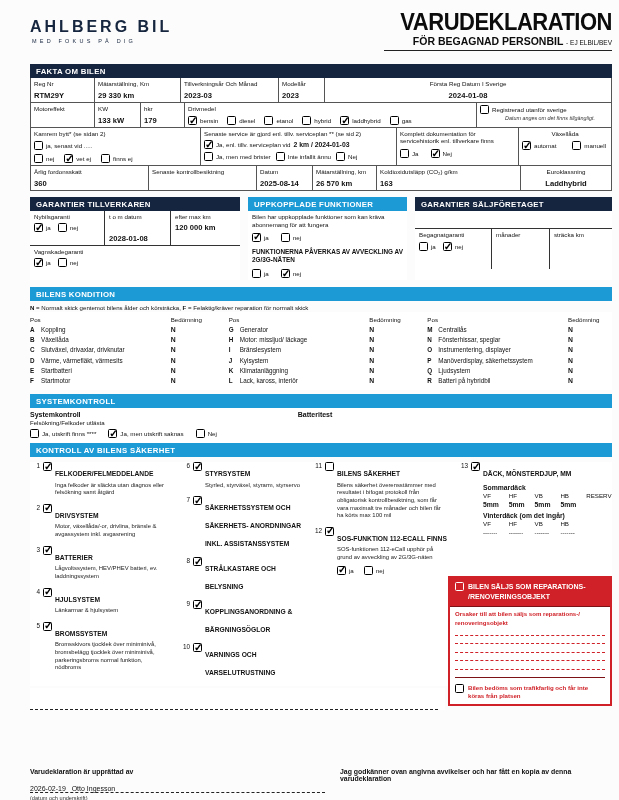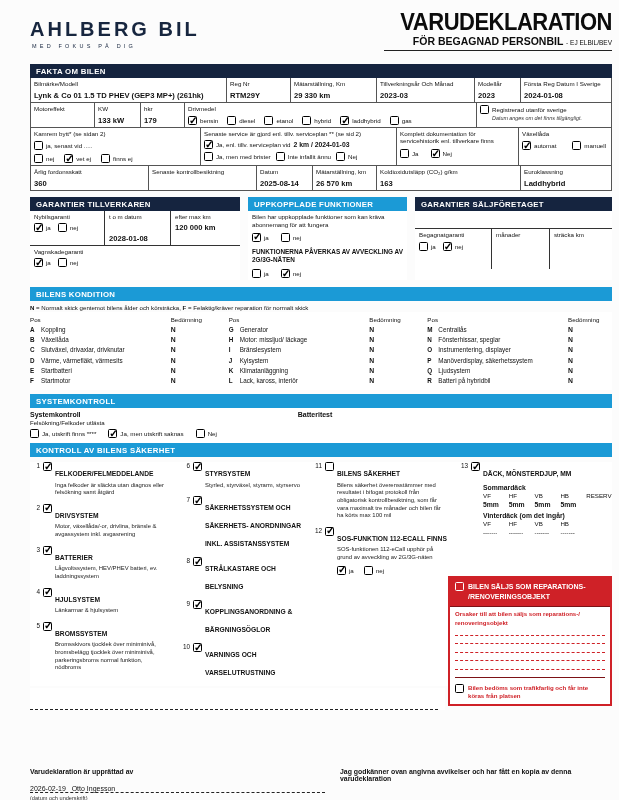--- a/index.html
+++ b/index.html
@@ -1,41 +1,41 @@
 <!DOCTYPE html>
 <html><head>
 <meta charset="utf-8">
 <style>
   html,body{margin:0;padding:0;background:#e9e9e9;font-family:"Liberation Sans",sans-serif;color:#111;}
   .page{width:619px;height:800px;background:#fcfcfc;position:relative;overflow:hidden;}
   .content{padding:12px 7px 0 30px;}
   
   .hdr{display:flex;justify-content:space-between;align-items:flex-start;height:48px;margin-bottom:4px;}
-  .logo-name{font-size:20px;font-weight:bold;letter-spacing:3px;color:#17263f;margin-top:6px;}
+  .logo-name{font-size:16px;font-weight:bold;letter-spacing:3px;color:#17263f;margin-top:6px;}
   .logo-tag{font-size:5.5px;letter-spacing:3.2px;color:#17263f;margin-top:2px;margin-left:2px;}
   .title-blk{text-align:right;border-bottom:1.5px solid #222;padding-bottom:3px;min-width:228px;}
   .title-main{font-size:22px;font-weight:900;letter-spacing:-0.5px;line-height:1;color:#0c0c0c;transform:scaleY(1.05);}
   .title-sub{font-size:10.5px;font-weight:900;color:#0c0c0c;margin-top:1px;}
   .title-note{font-size:6.5px;font-weight:normal;}
   
   .bar{color:#fff;font-weight:bold;font-size:7.8px;padding:2.5px 6px;letter-spacing:0.3px;}
   .navy{background:#15243f;}
   .blue{background:#1b9ad6;}
   
   .lbl{font-size:6.2px;color:#111;}
   .val{font-size:7.6px;font-weight:bold;}
   .cb{width:9px;height:9px;border:1.1px solid #000;border-radius:1.5px;display:inline-block;position:relative;flex:none;background:#fff;box-sizing:border-box;}
   .cb.checked::after{content:"✓";position:absolute;left:0px;top:-3.5px;font-size:10.5px;font-weight:bold;color:#000;}
   .cbrow{display:flex;align-items:center;gap:3px;font-size:6.2px;}
   
   .ftable{border:1px solid #555;border-top:none;background:#fff;}
   .frow{display:flex;border-bottom:1px solid #555;}
   .frow:last-child{border-bottom:none;}
   .fcell{border-right:1px solid #555;padding:2px 3px;box-sizing:border-box;}
-  .fcell:last-child{border-right:none;}
+  .fcell:last-child{border-right:none;text-align:center;}
   .fval{margin-top:4px;}
   .note-it{font-size:5.4px;font-style:italic;color:#333;line-height:1.3;}
   
   .grow{display:flex;gap:8px;margin-top:6px;}
   .gbox{background:#fff;}
   .gt{width:210px;}
   .gs{width:197px;}
   .gu{width:159px;}
   .gcell{padding:2px 4px;box-sizing:border-box;}
   .vline{border-left:1px solid #333;}
@@ -108,24 +108,20 @@
     </div>
     <div class="title-blk">
       <div class="title-main">VARUDEKLARATION</div>
       <div class="title-sub"><span>FÖR BEGAGNAD PERSONBIL</span> <span class="title-note">- EJ ELBIL/BEV</span></div>
     </div>
   </div>
 
   <div class="bar navy">FAKTA OM BILEN</div>
   <div class="ftable">
     <div class="frow">
-      <div class="fcell" style="width:196px">
-            <div class="lbl">Bilmärke/Modell</div>
-            <div class="val fval">Lynk &amp; Co 01 1.5 TD PHEV (GEP3 MP+) (261hk)</div>
-          </div>
       <div class="fcell" style="width:64px">
             <div class="lbl">Reg Nr</div>
             <div class="val fval">RTM29Y</div>
           </div>
       <div class="fcell" style="width:86px">
             <div class="lbl">Mätarställning, Km</div>
             <div class="val fval">29 330 km</div>
           </div>
       <div class="fcell" style="width:98px">
             <div class="lbl">Tillverkningsår Och Månad</div>

